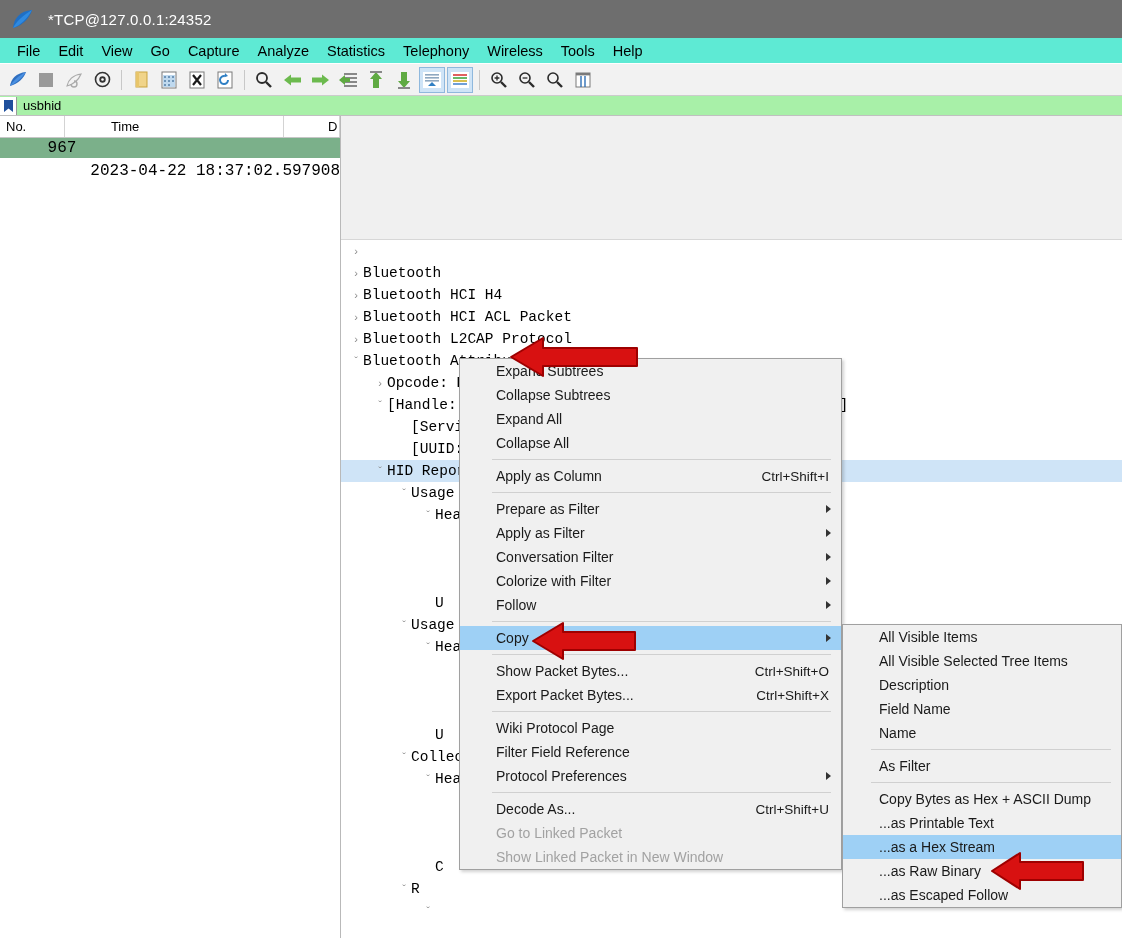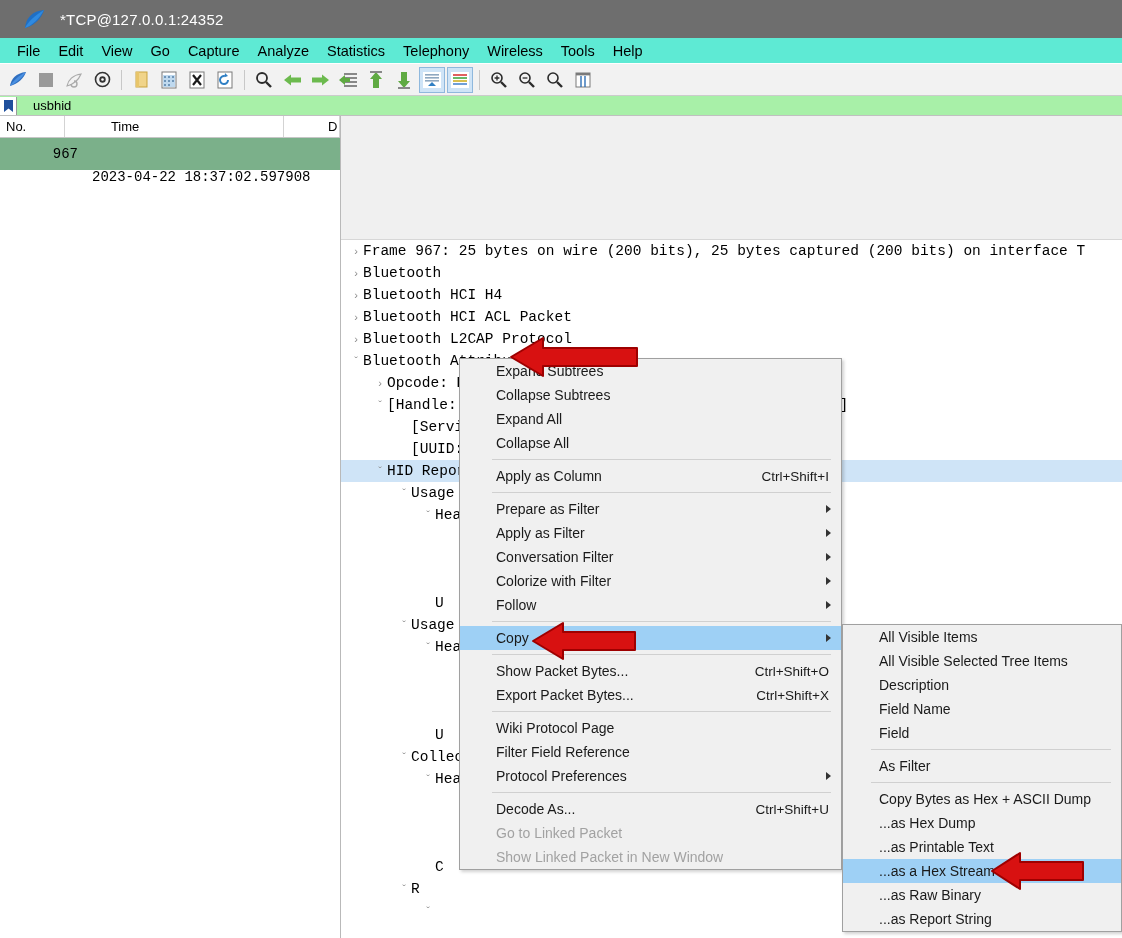--- a/index.html
+++ b/index.html
@@ -14,21 +14,21 @@
     width: 1122px; height: 938px;
     overflow: hidden;
   }
 
   
   .titlebar {
     height: 38px;
     background: #6e6e6e;
     display: flex;
     align-items: center;
-    padding-left: 22px;
+    padding-left: 10px;
     box-sizing: border-box;
   }
   .titlebar .wstitle {
     color: #ffffff;
     font-size: 15px;
     margin-left: 12px;
     letter-spacing: 0.2px;
   }
   .shark-logo { width: 26px; height: 22px; display:block; }
 
@@ -87,21 +87,21 @@
   .filter-bookmark {
     width: 16px; height: 18px;
     display: flex; align-items: center; justify-content: center;
     background: #ffffff;
     border-right: 1px solid #9a9a9a;
   }
   .filter-input {
     flex: 1;
     font-size: 13px;
     color: #000;
-    padding-left: 16px;
+    padding-left: 6px;
     background: transparent;
     border: none;
     outline: none;
     height: 18px;
     font-family: "Liberation Sans", sans-serif;
   }
 
   
   .body-area {
     position: relative;
@@ -132,26 +132,26 @@
     padding: 3px 6px;
     box-sizing: border-box;
     border-right: 1px solid #d3d3d3;
     overflow: hidden;
     white-space: nowrap;
   }
   .pl-col.no { width: 84px; }
   .pl-col.time { width: 240px; }
   .pl-col.dst { width: 18px; padding-left: 4px; }
   .pl-row {
-    height: 32px;
+    height: 20px;
     display: flex;
     align-items: center;
     background: #7bb08a;
     font-family: "Liberation Mono", monospace;
-    font-size: 14px;
+    font-size: 16px;
     color: #000;
     white-space: pre;
   }
   .pl-cell-no { width: 84px; text-align: right; padding-right: 6px; box-sizing: border-box;}
   .pl-cell-time { padding-left: 8px; margin-top: 45px; }
 
   
   .packet-detail {
     flex: 1;
     background: #ffffff;
@@ -437,21 +437,21 @@
       </div>
       <div class="pl-row">
         <span class="pl-cell-no">967</span>
         <span class="pl-cell-time">2023-04-22 18:37:02.597908</span>
       </div>
     </div>
 
     <div class="packet-detail">
       <div class="detail-band"></div>
       <div id="detail-rows">
-          <div class="trow"><span style="display: inline-block; width: 8px;"></span><span class="twist">›</span><span class="tlabel">Frame 967: 25 bytes on wire (200 bits), 25 bytes captured (200 bits) on interface T</span></div>
+          <div class="trow"><span style="display: inline-block; width: 8px;"></span><span class="twist">›</span></div>
           <div class="trow"><span style="display: inline-block; width: 8px;"></span><span class="twist">›</span><span class="tlabel">Bluetooth</span></div>
           <div class="trow"><span style="display: inline-block; width: 8px;"></span><span class="twist">›</span><span class="tlabel">Bluetooth HCI H4</span></div>
           <div class="trow"><span style="display: inline-block; width: 8px;"></span><span class="twist">›</span><span class="tlabel">Bluetooth HCI ACL Packet</span></div>
           <div class="trow"><span style="display: inline-block; width: 8px;"></span><span class="twist">›</span><span class="tlabel">Bluetooth L2CAP Protocol</span></div>
           <div class="trow"><span style="display: inline-block; width: 8px;"></span><span class="twist">ˇ</span><span class="tlabel">Bluetooth Attribute Protocol</span></div>
           <div class="trow"><span style="display: inline-block; width: 32px;"></span><span class="twist">›</span><span class="tlabel">Opcode: Read Response (0x0b)</span></div>
           <div class="trow"><span style="display: inline-block; width: 32px;"></span><span class="twist">ˇ</span><span class="tlabel">[Handle: 0x001d (Human Interface Device: Report Map)]</span></div>
           <div class="trow"><span style="display: inline-block; width: 56px;"></span><span class="twist none"></span><span class="tlabel">[Service UUID: Human Interface Device (0x1812)]</span></div>
           <div class="trow"><span style="display: inline-block; width: 56px;"></span><span class="twist none"></span><span class="tlabel">[UUID: Report Map (0x2a4b)]</span></div>
           <div class="trow sel"><span style="display: inline-block; width: 32px;"></span><span class="twist">ˇ</span><span class="tlabel">HID Report</span></div>
@@ -564,44 +564,41 @@
       <div class="mrow">
         <span>All Visible Selected Tree Items</span>
       </div>
       <div class="mrow">
         <span>Description</span>
       </div>
       <div class="mrow">
         <span>Field Name</span>
       </div>
       <div class="mrow">
-        <span>Field</span>
+        <span>Name</span>
       </div>
       <div class="msep"></div>
       <div class="mrow">
         <span>As Filter</span>
       </div>
       <div class="msep"></div>
       <div class="mrow">
         <span>Copy Bytes as Hex + ASCII Dump</span>
-      </div>
-      <div class="mrow">
-        <span>...as Hex Dump</span>
       </div>
       <div class="mrow">
         <span>...as Printable Text</span>
       </div>
       <div class="mrow hl">
         <span>...as a Hex Stream</span>
       </div>
       <div class="mrow">
         <span>...as Raw Binary</span>
       </div>
       <div class="mrow">
-        <span>...as Report String</span>
+        <span>...as Escaped Follow</span>
       </div>
     </div>
 
   <svg class="redarrow" style="left:503px; top:333px;" width="142" height="48" viewBox="0 0 142 48">
     <path d="M8 24 L40 5 L40 15 L134 15 L134 33 L40 33 L40 43 Z" fill="#d81111" stroke="#9e0000" stroke-width="2" stroke-linejoin="round"></path>
   </svg>
 
   <svg class="redarrow" style="left:527px; top:618px;" width="115" height="46" viewBox="0 0 115 46">
     <path d="M6 23 L36 5 L36 14 L108 14 L108 32 L36 32 L36 41 Z" fill="#d81111" stroke="#9e0000" stroke-width="2" stroke-linejoin="round"></path>
   </svg>

